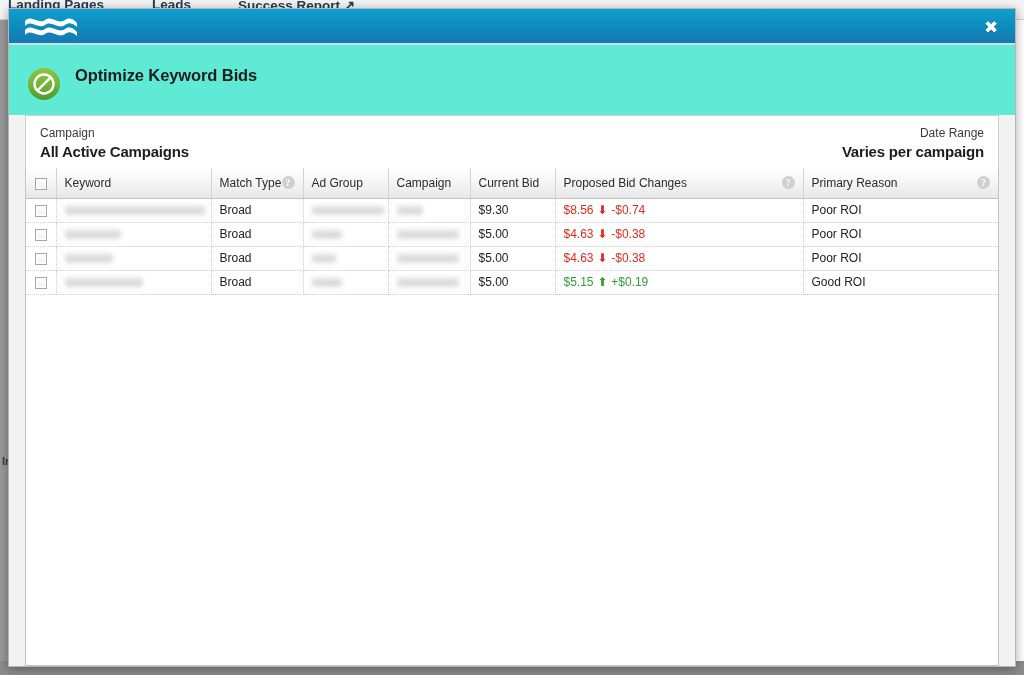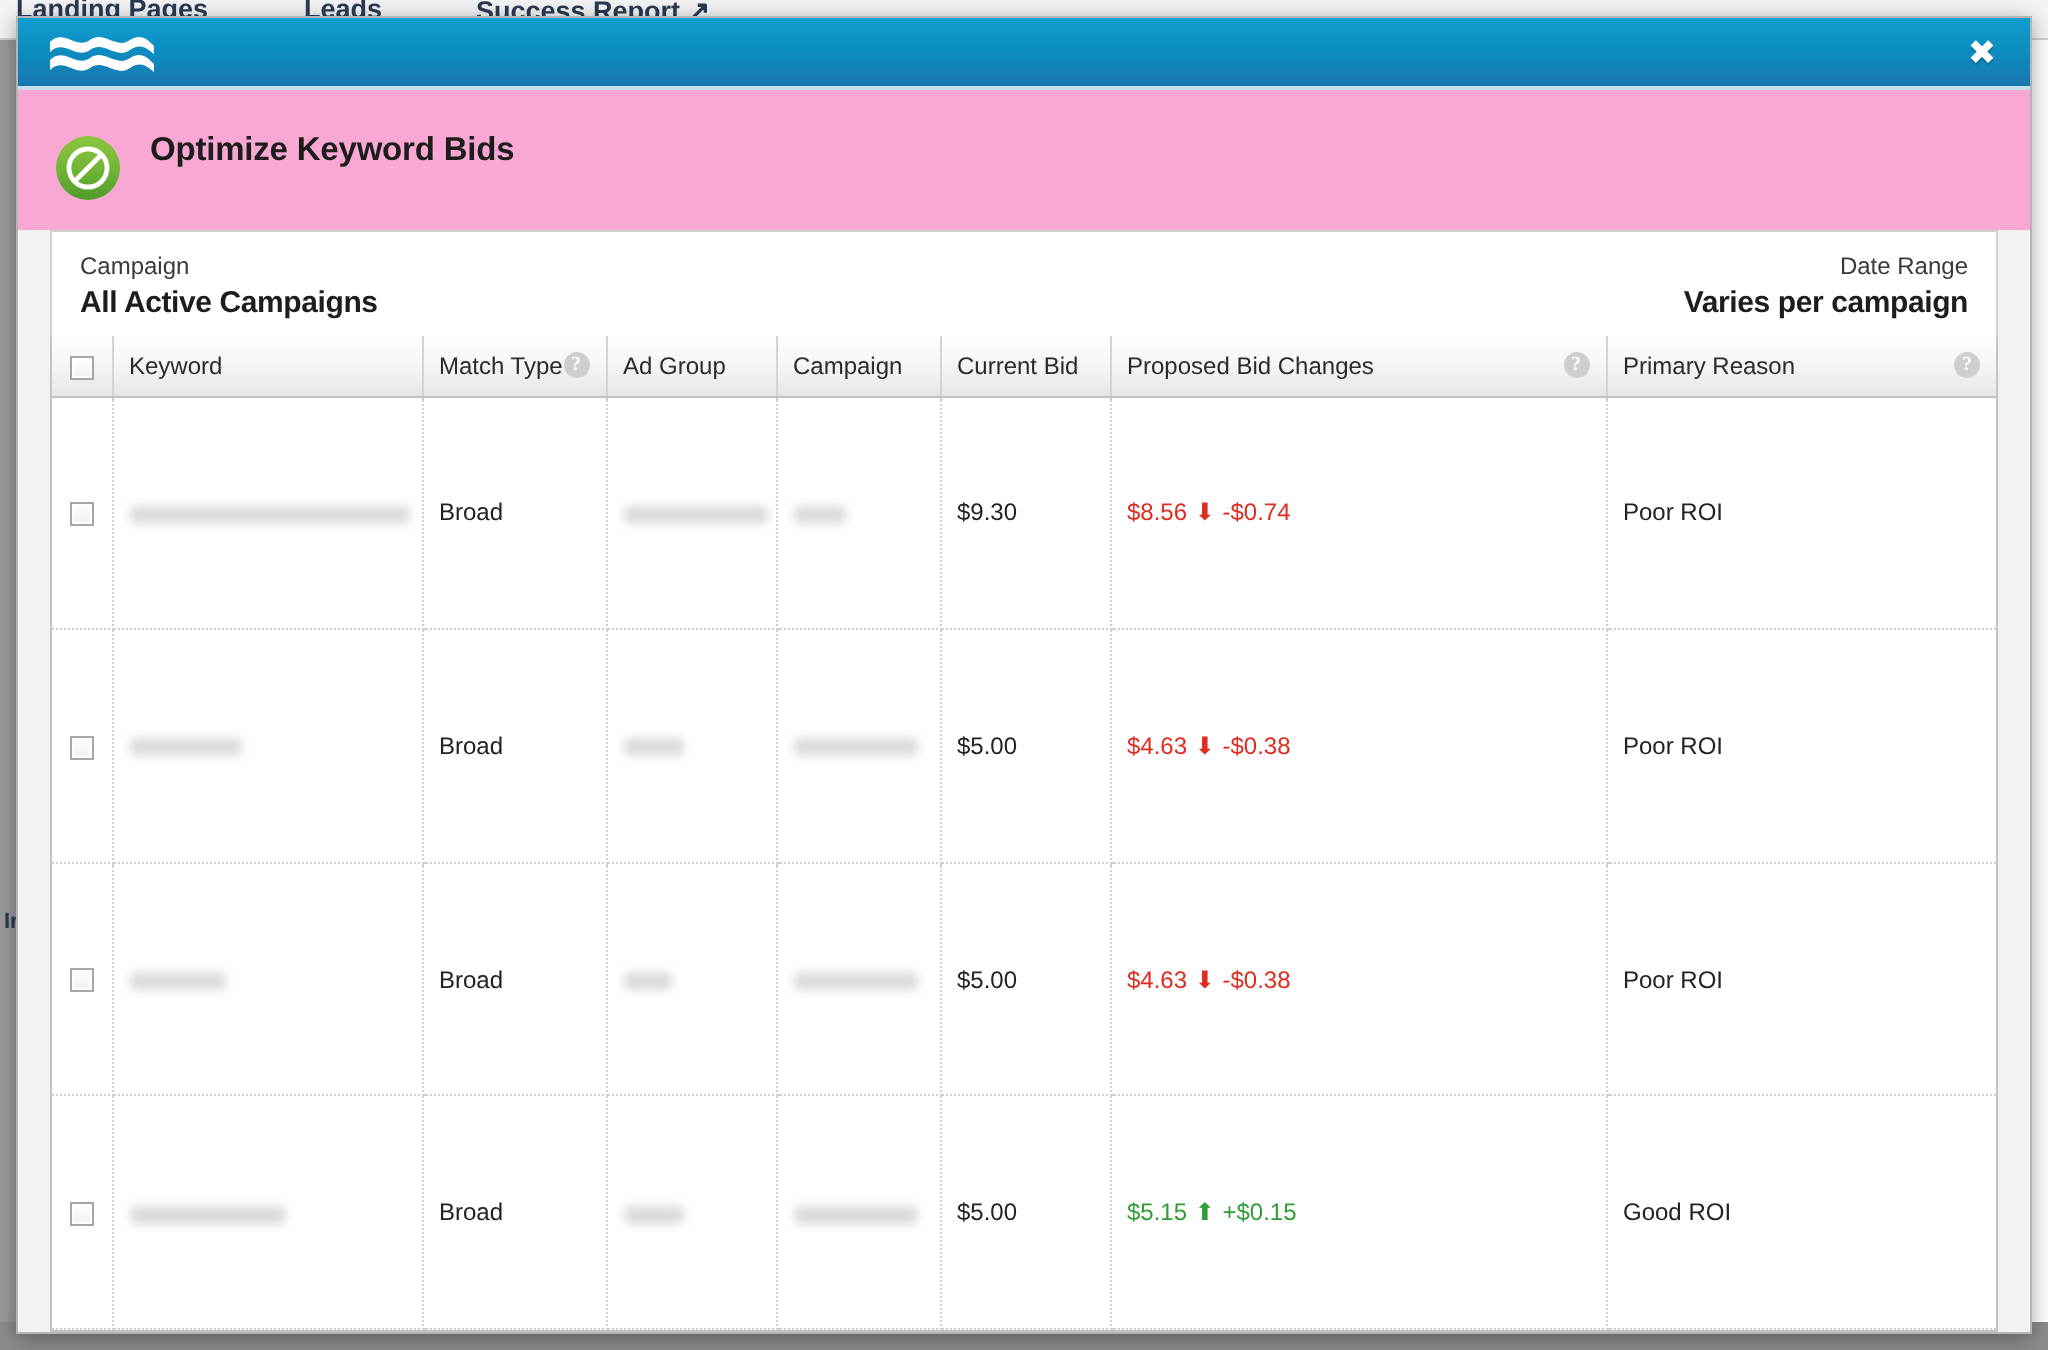--- a/index.html
+++ b/index.html
@@ -80,21 +80,21 @@
     color: #ffffff; font-size: 17px; font-weight: bold;
     line-height: 20px; text-align: center;
     cursor: pointer; background: none; border: none; padding: 0;
     font-family: "DejaVu Sans", sans-serif;
     text-shadow: 0 1px 1px rgba(0,0,0,0.25);
   }
 
   
   #modal-head {
     flex: 0 0 auto;
-    background: #f9a8d4;
+    background: #5eead4;
     padding: 20px 0 14px 0;
     display: flex; align-items: flex-start;
     border-bottom: none;
   }
   #head-icon {
     margin-left: 18px; margin-right: 14px; margin-top: 2px;
     width: 34px; height: 34px; flex: 0 0 34px;
   }
   #head-text { padding-top: 1px; }
   #modal-title {
@@ -154,21 +154,21 @@
   #nerd-bars i:nth-child(4){ height: 12px; }
 
   
   #table-wrap {
     flex: 1 1 auto;
     background: #ffffff;
     border: 1px solid #c4c4c4;
     border-top: none;
     min-height: 0;
     overflow: hidden;
-    display: flex; flex-direction: row;
+    display: flex; flex-direction: column;
   }
   table.grid {
     width: 100%;
     border-collapse: collapse;
     table-layout: fixed;
   }
   table.grid th {
     background: linear-gradient(to bottom, #ffffff 0%, #f3f3f3 55%, #e6e6e6 100%);
     border-right: 1px solid #d4d4d4;
     border-bottom: 1px solid #c2c2c2;
@@ -405,21 +405,21 @@
               <td><span class="bid-down">$4.63</span><span class="arrow-down"> ⬇ </span><span class="bid-down">-$0.38</span></td>
               <td>Poor ROI</td>
             </tr>
             <tr>
               <td class="td-check"><span class="cb"></span></td>
               <td><span class="redacted" style="width: 78px;"></span></td>
               <td>Broad</td>
               <td><span class="redacted" style="width: 30px;"></span></td>
               <td><span class="redacted" style="width: 62px;"></span></td>
               <td>$5.00</td>
-              <td><span class="bid-up">$5.15</span><span class="arrow-up"> ⬆ </span><span class="bid-up">+$0.15</span></td>
+              <td><span class="bid-up">$5.15</span><span class="arrow-up"> ⬆ </span><span class="bid-up">+$0.19</span></td>
               <td>Good ROI</td>
             </tr>
           </tbody>
       </table>
       <div id="table-filler"></div>
     </div>
 
   </div>
 
 

